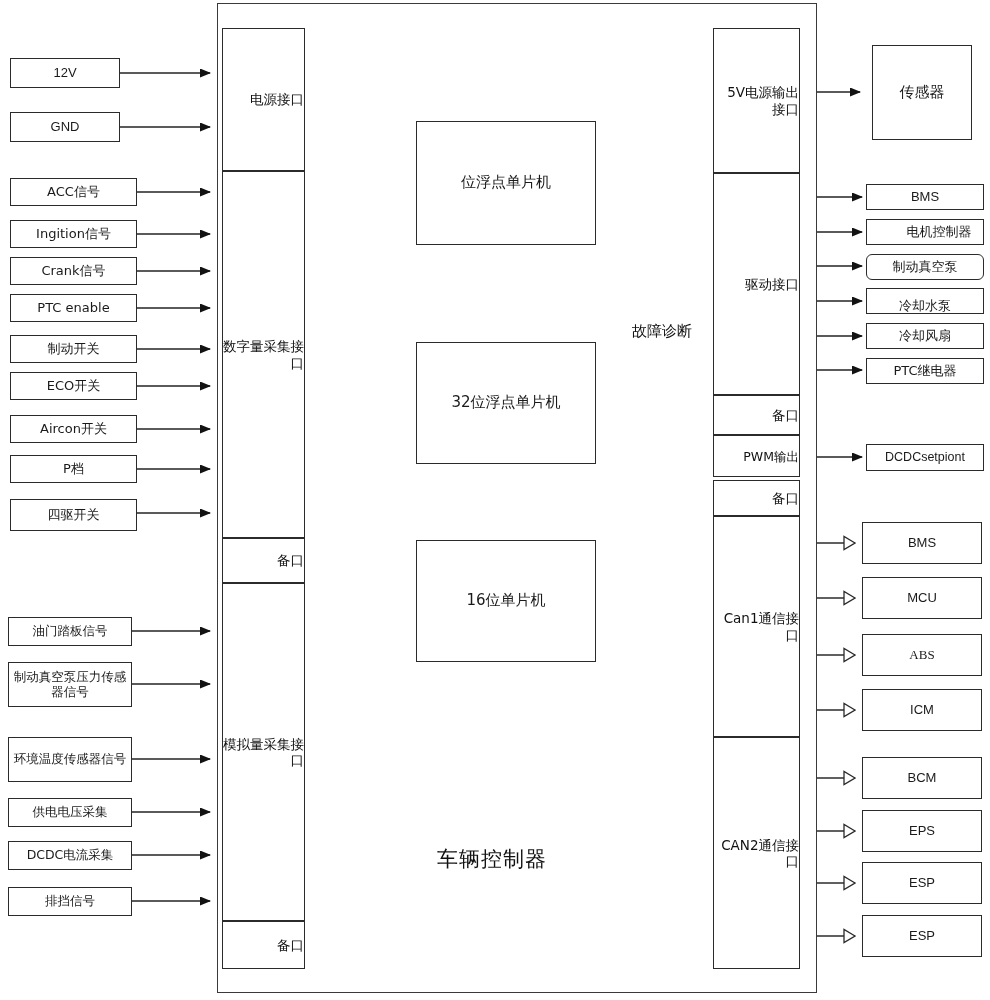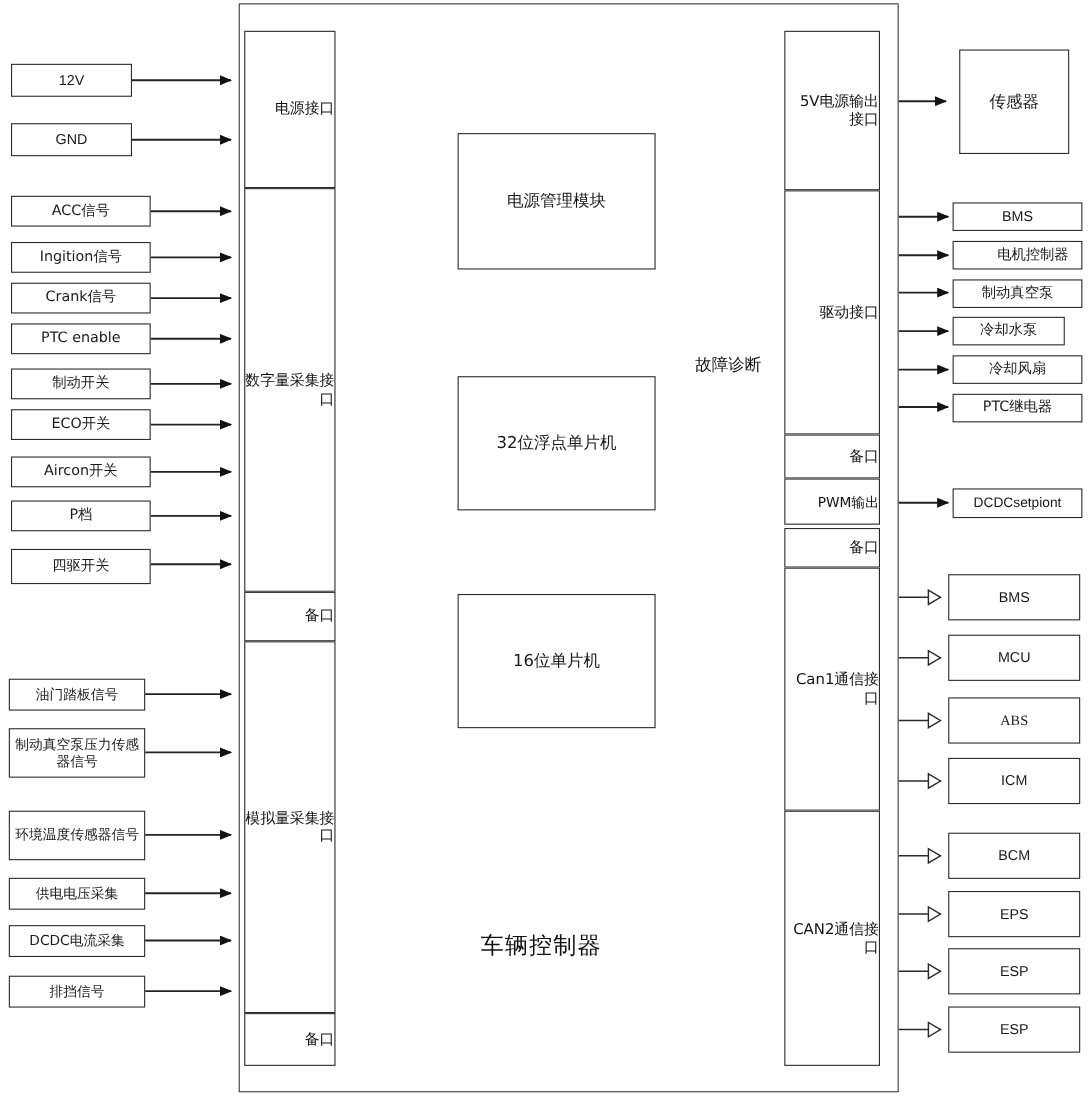--- a/index.html
+++ b/index.html
@@ -191,21 +191,21 @@
       <span class="segtxt">备口</span>
     </div>
   <div class="seg cjk" style="left:222px;top:583px;width:83px;height:338px;">
       <span class="segtxt">模拟量采集接口</span>
     </div>
   <div class="seg cjk" style="left:222px;top:921px;width:83px;height:48px;">
       <span class="segtxt">备口</span>
     </div>
 
   <div class="box cjk" style="left:416px;top:121px;width:180px;height:124px;font-size:15px;">
-      <span class="segtxt">电源管理模块</span>
+      <span class="segtxt">位浮点单片机</span>
     </div>
   <div class="box cjk" style="left:416px;top:342px;width:180px;height:122px;font-size:15px;">
       <span class="segtxt">32位浮点单片机</span>
     </div>
   <div class="box cjk" style="left:416px;top:540px;width:180px;height:122px;font-size:15px;">
       <span class="segtxt">16位单片机</span>
     </div>
 
   <div class="seg cjk" style="left:713px;top:28px;width:87px;height:145px;">
       <span class="segtxt">5V电源输出接口</span>
@@ -232,24 +232,24 @@
   <div class="box cjk" style="left:872px;top:45px;width:100px;height:95px;font-size:15px;">
       <span class="segtxt">传感器</span>
     </div>
 
   <div class="box thin" style="left:866px;top:184px;width:118px;height:26px;">
       <span class="segtxt">BMS</span>
     </div>
   <div class="box thin cjk" style="left:866px;top:219px;width:118px;height:26px;padding-left:28px;">
       <span class="segtxt">电机控制器</span>
     </div>
-  <div class="box thin cjk" style="left:866px;top:254px;width:118px;height:26px;">
+  <div class="box thin cjk" style="left:866px;top:254px;width:118px;height:26px;border-radius:6px;">
       <span class="segtxt">制动真空泵</span>
     </div>
-  <div class="box thin cjk" style="left:866px;top:288px;width:102px;height:26px;">
+  <div class="box thin cjk" style="left:866px;top:288px;width:118px;height:26px;align-items:flex-end;">
       <span class="segtxt">冷却水泵</span>
     </div>
   <div class="box thin cjk" style="left:866px;top:323px;width:118px;height:26px;">
       <span class="segtxt">冷却风扇</span>
     </div>
   <div class="box thin cjk" style="left:866px;top:358px;width:118px;height:26px;">
       <span class="segtxt">PTC继电器</span>
     </div>
 
   <div class="box thin" style="left:866px;top:444px;width:118px;height:27px;font-size:12.5px;">

